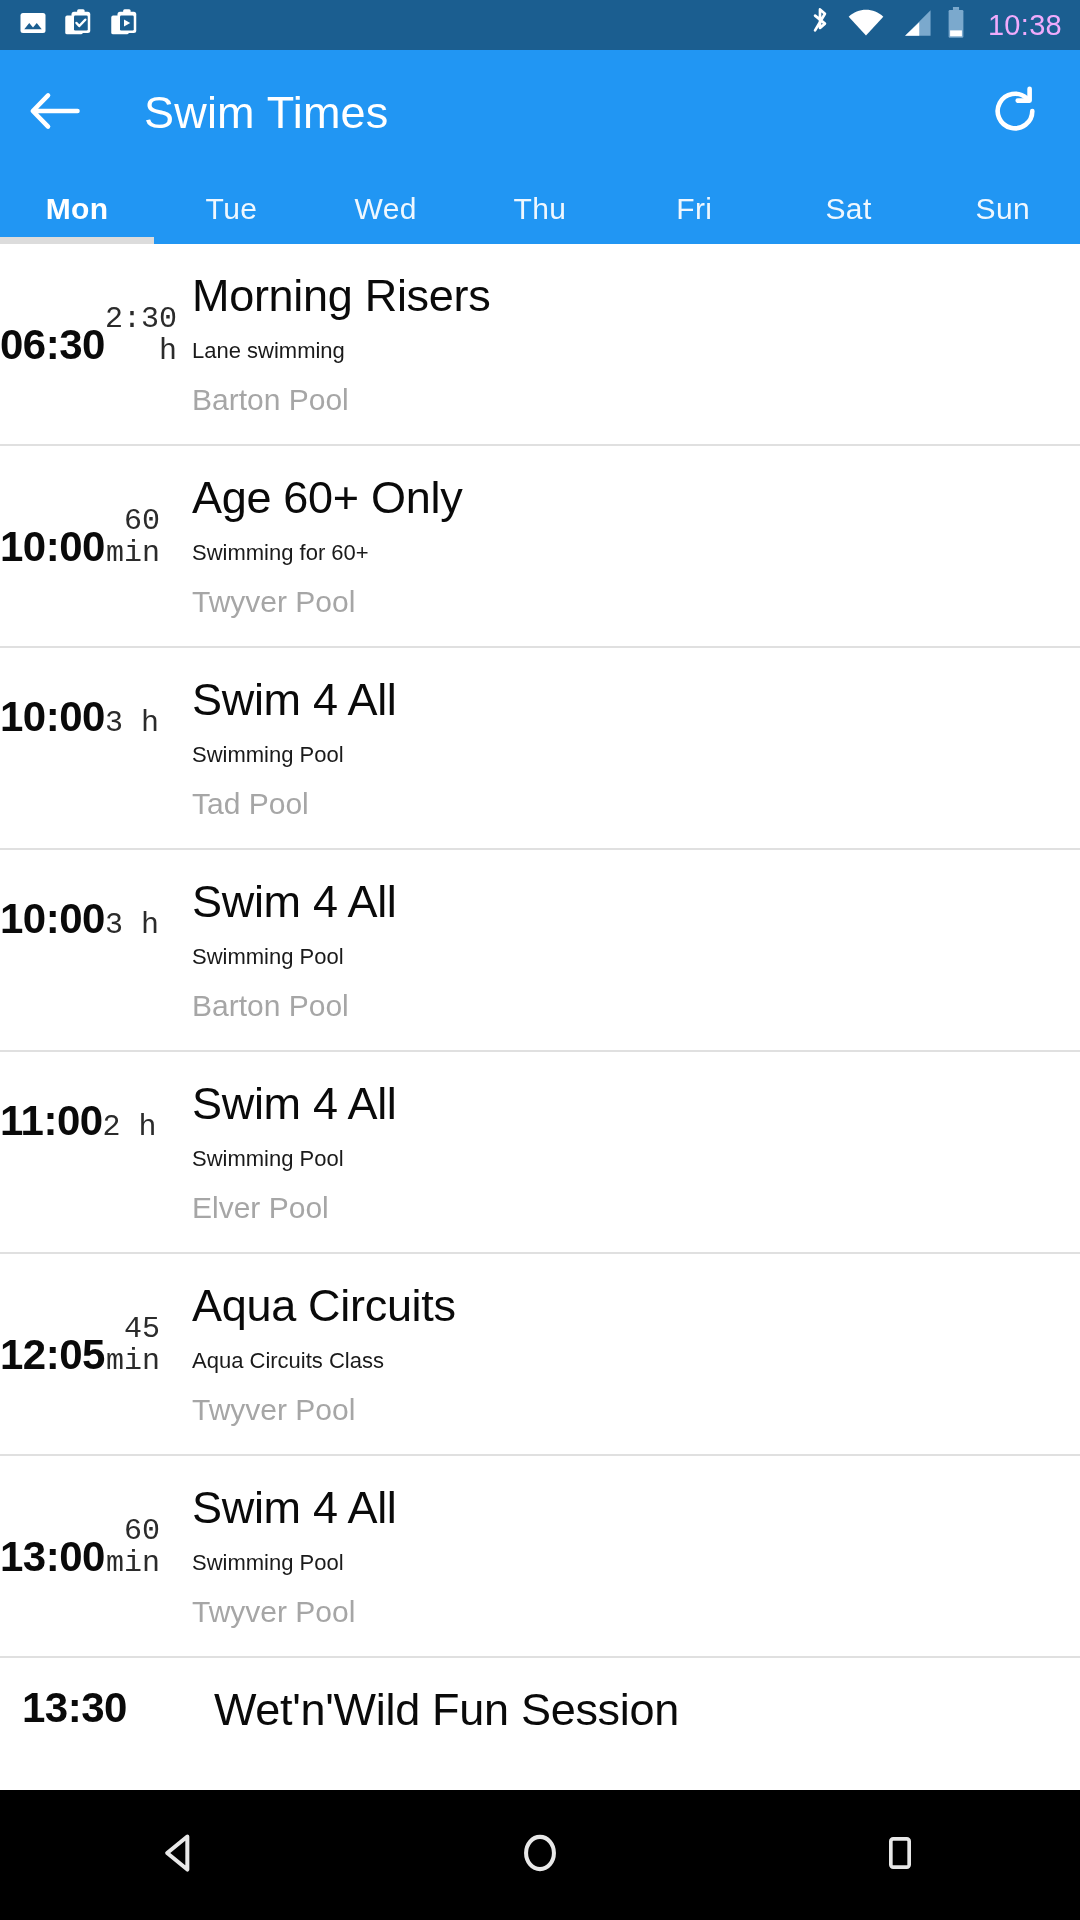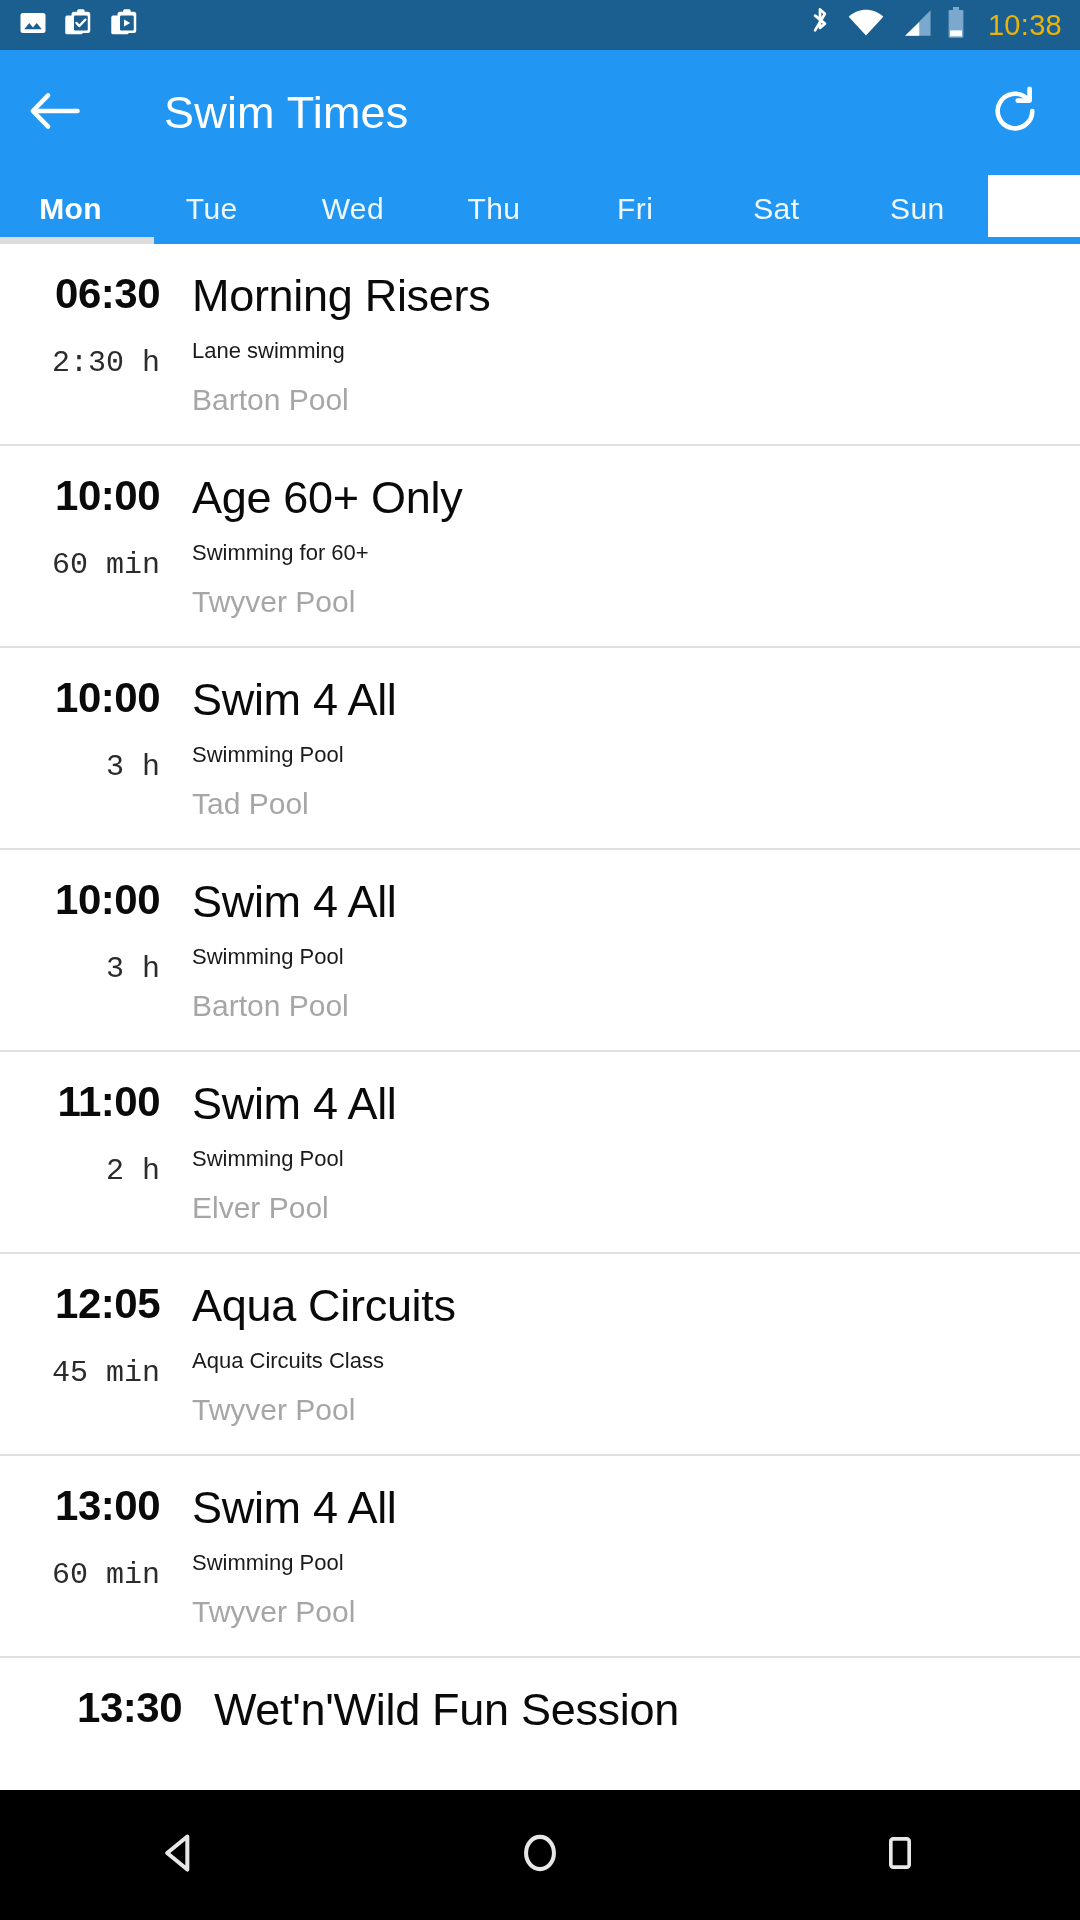--- a/index.html
+++ b/index.html
@@ -14,39 +14,39 @@
   
   .statusbar{
     position:absolute; top:0; left:0; width:1080px; height:50px;
     background:#1b5e90; display:flex; align-items:center;
     padding:0 18px;
   }
   .sb-left{ display:flex; align-items:center; gap:16px; }
   .sb-right{ margin-left:auto; display:flex; align-items:center; gap:14px; }
   .sb-icon{ display:block; }
   .sb-time{
-    color:#eab308; font-size:29px; font-weight:400; letter-spacing:0.3px;
+    color:#f0abfc; font-size:29px; font-weight:400; letter-spacing:0.3px;
     margin-left:8px; line-height:1;
   }
 
   
   .appbar{
     position:absolute; top:50px; left:0; width:1080px; height:125px;
     background:#2196F3; display:flex; align-items:center;
   }
   .back-btn{ width:110px; height:125px; display:flex; align-items:center; justify-content:center; cursor:pointer; }
   .app-title{
     color:#ffffff; font-size:45px; font-weight:400; letter-spacing:0.2px;
-    margin-left:54px;
+    margin-left:34px;
   }
   .refresh-btn{ margin-left:auto; width:130px; height:125px; display:flex; align-items:center; justify-content:center; cursor:pointer; }
 
   
   .tabbar{
-    position:absolute; top:175px; left:0; width:988px; height:68px;
+    position:absolute; top:175px; left:0; width:1080px; height:68px;
     background:#2196F3; display:flex; align-items:center;
   }
   .tab{
     flex:1 1 0; text-align:center; color:#ffffff; font-size:30px;
     font-weight:400; letter-spacing:0.4px; cursor:pointer; line-height:68px;
     opacity:0.93;
   }
   .tab.active{ font-weight:700; opacity:1; }
   .tab-underline-row{
     position:absolute; top:237px; left:0; width:1080px; height:7px;
@@ -64,21 +64,21 @@
   }
   .row{
     position:relative; display:flex; align-items:flex-start;
     border-bottom:2px solid #e0e0e0;
     height:202px;
     padding-top:28px;
   }
   .row.last{ border-bottom:none;padding-left:22px; }
   .col-left{
     width:160px; flex:0 0 160px; text-align:right; padding-right:0px;
-    display:flex; flex-direction:column; align-items:flex-end;
+    display:flex; flex-direction:row; align-items:flex-end;
   }
   .time{
     font-size:42px; font-weight:700; color:#0a0a0a; line-height:1.05;
     letter-spacing:-0.5px;
   }
   .dur{
     font-size:30px; font-weight:400; color:#2b2b2b; margin-top:32px;
     line-height:1.05;
     font-family:Liberation Mono, monospace;
   }

